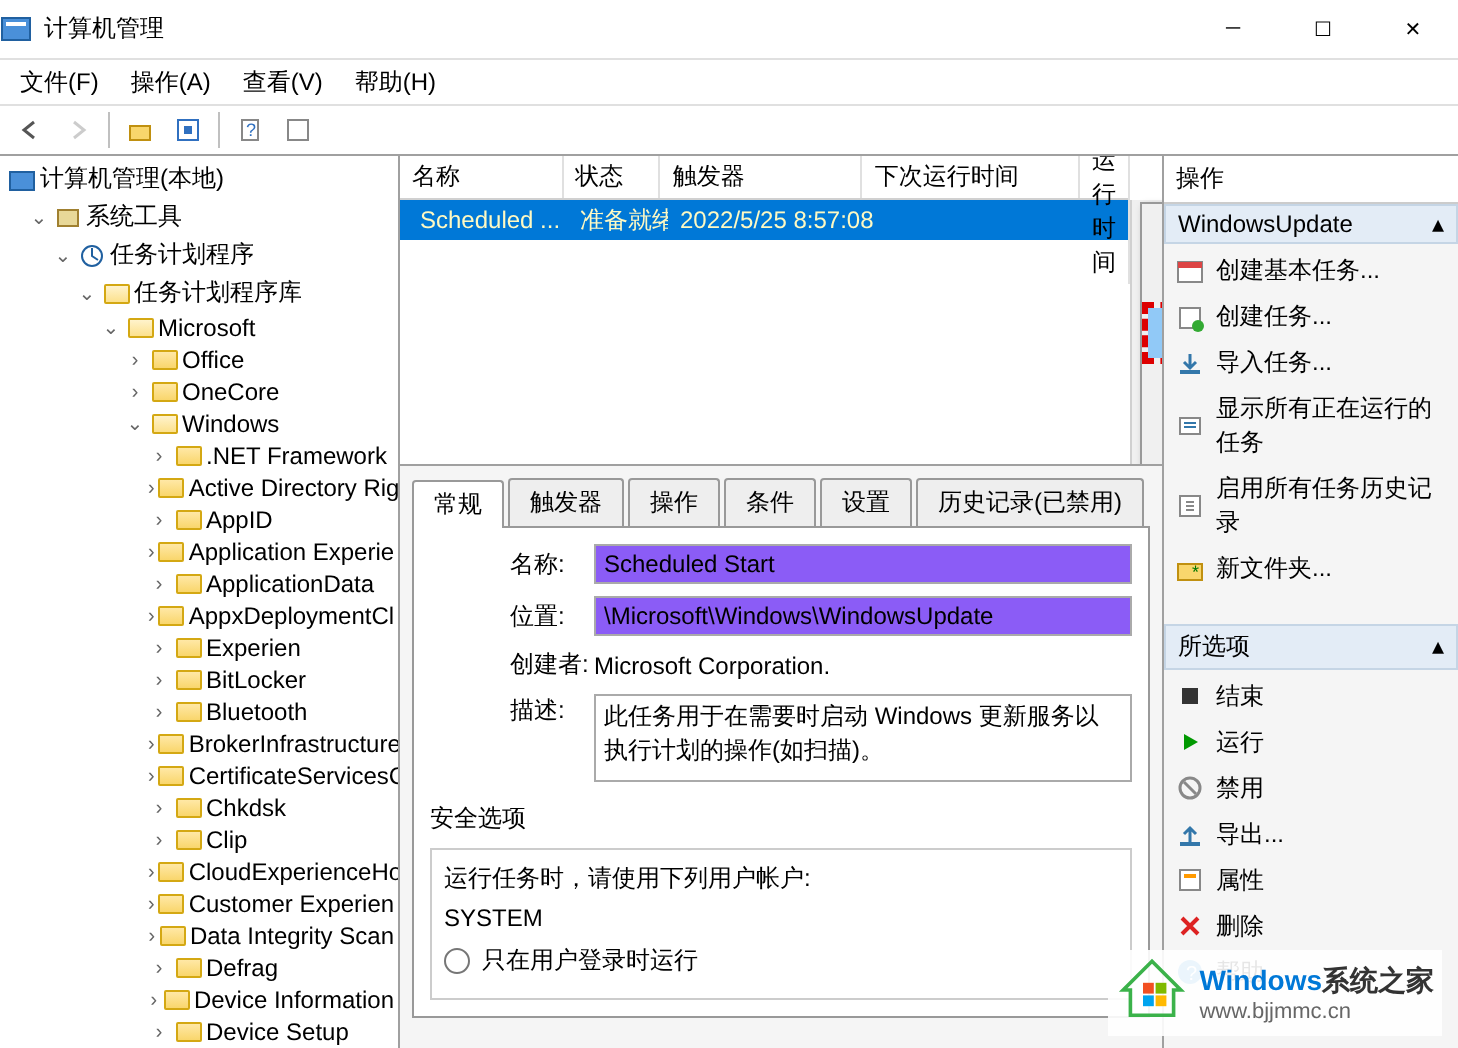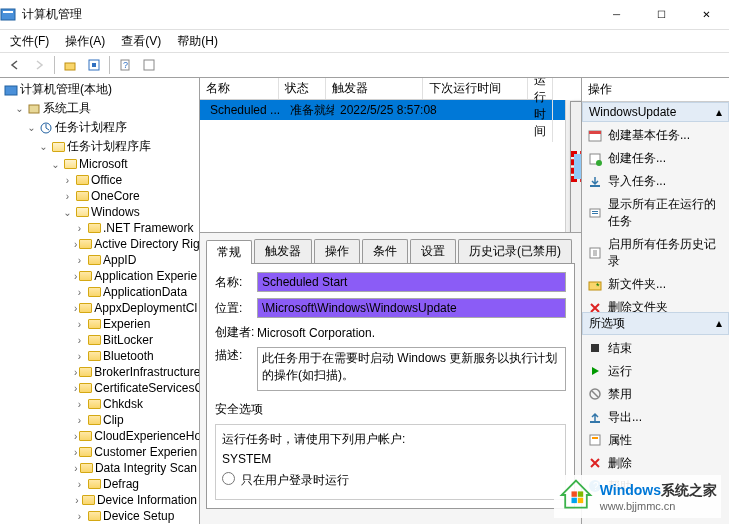--- a/index.html
+++ b/index.html
@@ -29,45 +29,45 @@
 .indent-1 { padding-left: 12px; }
 .indent-2 { padding-left: 24px; }
 .indent-3 { padding-left: 36px; }
 .indent-4 { padding-left: 48px; }
 .indent-5 { padding-left: 60px; }
 .indent-6 { padding-left: 72px; }
 
 .center-pane { flex: 1; display: flex; flex-direction: column; overflow: hidden; }
 
 .task-list { height: 155px; border-bottom: 1px solid #a0a0a0; overflow: hidden; background: #fff; position: relative; }
-.task-header { display: flex; background: #fff; border-bottom: 1px solid #d0d0d0; height: 22px; align-items: center; margin-right: 28px; }
+.task-header { display: flex; background: #fff; border-bottom: 1px solid #d0d0d0; height: 22px; align-items: center; margin-right: 16px; }
 .task-header .col { padding: 2px 6px; border-right: 1px solid #e0e0e0; font-size: 12px; }
-.task-row { display: flex; background: #0078d7; color: #000000; height: 20px; align-items: center; font-size: 12px; margin-right: 16px; }
+.task-row { display: flex; background: #0078d7; color: #fef9c3; height: 20px; align-items: center; font-size: 12px; margin-right: 16px; }
 .task-row .cell { padding: 1px 6px; overflow: hidden; white-space: nowrap; display: flex; align-items: center; }
 .task-row .clock-icon { width: 12px; height: 12px; border-radius: 50%; background: #fff; margin-right: 4px; position: relative; }
 .task-scroll-v { position: absolute; right: 0; top: 22px; bottom: 0; width: 16px; background: #f0f0f0; border-left: 1px solid #d0d0d0; }
 
 .context-menu { position: absolute; left: 370px; top: 23px; width: 100px; background: #f0f0f0; border: 1px solid #999; box-shadow: 2px 2px 4px rgba(0,0,0,0.3); z-index: 100; }
 .context-menu .cm-item { padding: 4px 18px; font-size: 12px; border-bottom: 0; }
 .context-menu .cm-highlight { border: 3px dashed #d00; margin: -1px 0; }
 .context-menu .cm-item.hover { background: #91c9f7; }
 
 .task-detail { flex: 1; padding: 6px; overflow: auto; background: #f5f5f5; }
 .tabs { display: flex; border-bottom: 1px solid #999; }
 .tab { padding: 3px 10px; border: 1px solid #999; border-bottom: none; margin-right: 2px; background: #fff; font-size: 12px; border-radius: 2px 2px 0 0; position: relative; top: 1px; }
 .tab.inactive { background: #eee; top: 0; }
 .detail-body { background: #fff; border: 1px solid #999; border-top: none; padding: 8px; }
-.field-row { display: flex; align-items: center; margin-bottom: 6px; font-size: 12px; }
+.field-row { display: flex; align-items: center; margin-bottom: 6px; font-size: 12px; margin-left: 40px; }
 .field-label { width: 42px; }
 .field-input { flex: 1; border: 1px solid #aaa; padding: 2px 4px; background: #fff; height: 20px; font-size: 12px; }
 .field-input.ro { background: #8b5cf6; }
 .field-textarea { flex: 1; border: 1px solid #aaa; padding: 2px 4px; height: 44px; font-size: 12px; resize: none; }
 .section-title { margin: 10px 0 6px; font-size: 12px; }
 .fieldset-box { border: 1px solid #ccc; padding: 6px; }
-.radio-row { display: flex; align-items: flex-start; margin-bottom: 4px; font-size: 12px; }
+.radio-row { display: flex; align-items: center; margin-bottom: 4px; font-size: 12px; }
 .radio-row input { margin-right: 6px; }
 
 .right-pane { width: 148px; border-left: 1px solid #a0a0a0; background: #f5f5f5; overflow: hidden; font-size: 12px; display: flex; flex-direction: column; }
 .right-header { background: #fff; padding: 3px 6px; border-bottom: 1px solid #ccc; font-size: 12px; }
 .right-section-title { background: #e3ecf6; padding: 2px 6px; border: 1px solid #c5d5e5; display: flex; justify-content: space-between; align-items: center; }
 .right-body { padding: 2px 0; flex: 1; overflow: auto; }
 .action-item { display: flex; align-items: center; padding: 3px 6px; gap: 6px; }
 .action-icon { width: 14px; height: 14px; display: inline-flex; align-items: center; justify-content: center; font-size: 10px; }
 
 .watermark { position: absolute; right: 8px; bottom: 6px; display: flex; align-items: center; gap: 6px; font-size: 14px; color: #333; background: rgba(255,255,255,0.9); padding: 2px 4px; z-index: 200; }
@@ -465,28 +465,20 @@
         </div>
         <div class="action-item">
           <span class="action-icon">
             <svg width="14" height="14">
               <rect x="1" y="4" width="12" height="8" fill="#f9d66c" stroke="#c09010"></rect>
               <text x="8" y="11" font-size="9" fill="#070">*</text>
             </svg>
           </span>
           <span>新文件夹...</span>
         </div>
-        <div class="action-item">
-          <span class="action-icon">
-            <svg width="14" height="14">
-              <path d="M3 3l8 8M11 3l-8 8" stroke="#d22" stroke-width="2"></path>
-            </svg>
-          </span>
-          <span>删除文件夹</span>
-        </div>
       </div>
     <div class="right-section-title">
       <span>所选项</span>
       <span>▴</span>
     </div>
     <div class="right-body" id="actions2">
         <div class="action-item">
           <span class="action-icon">
             <svg width="14" height="14">
               <rect x="3" y="3" width="8" height="8" fill="#333"></rect>

